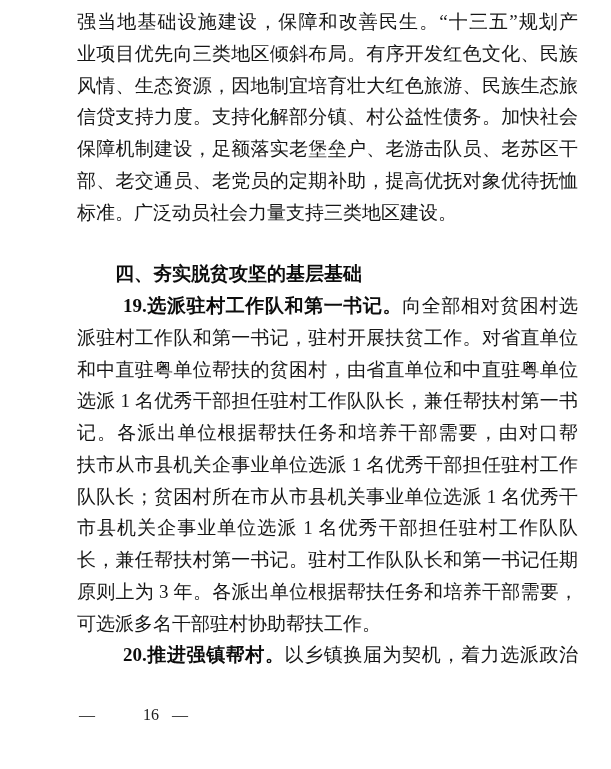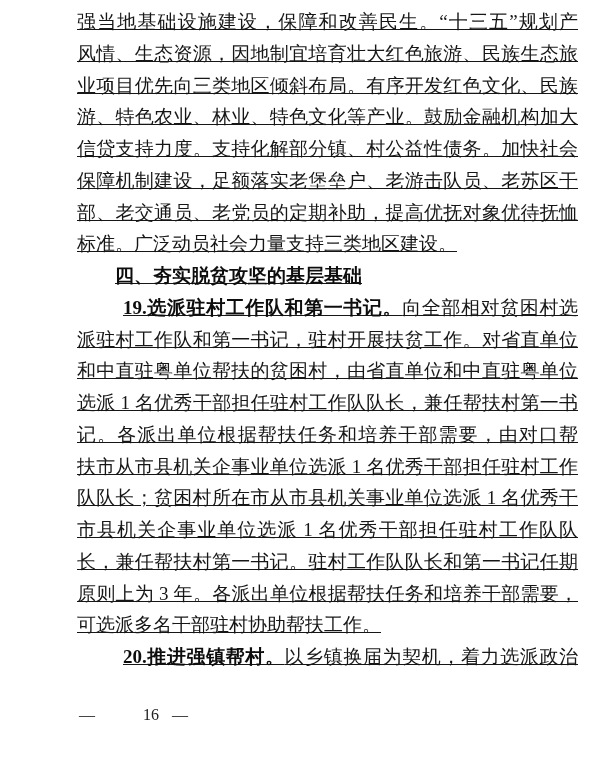--- a/index.html
+++ b/index.html
@@ -14,21 +14,20 @@
     background: #ffffff;
     overflow: hidden;
   }
   .text-block {
     position: absolute;
     left: 77px; top: 6px; width: 501px;
     font-size: 19px;
     line-height: 31.75px;
     color: #161616;
     letter-spacing: 0;
-    text-decoration: underline;
   }
   .line {
     height: 31.75px;
     overflow: hidden;
     text-align: justify;
     text-align-last: justify;
     text-justify: inter-character;
     white-space: normal;
   }
   .line.noj {
@@ -36,20 +35,21 @@
     text-align-last: left;
   }
   .line.indent { text-indent: 2em; }
   .heading {
     font-family: "Liberation Sans", sans-serif;
     font-weight: bold;
     color: #0d0d0d;
     text-align: left;
     text-align-last: left;
     text-indent: 2em;
+    margin-top: 30px;
   }
   .lead { font-weight: bold; color: #0d0d0d; margin-left: 8px; }
   .footer {
     position: absolute;
     left: 79px; top: 706px;
     display: flex;
     align-items: center;
     column-gap: 13px;
     font-size: 16px;
     color: #222222;
@@ -58,23 +58,22 @@
   .footer .dash { letter-spacing: 0; }
   .footer .pagenum { font-size: 16px; margin-left: 35px; }
 </style>
 </head>
 <body>
 
 <div class="page">
   <div class="text-block">
 
     <div class="line">强当地基础设施建设，保障和改善民生。“十三五”规划产</div>
+    <div class="line">业项目优先向三类地区倾斜布局。有序开发红色文化、民族</div>
     <div class="line">风情、生态资源，因地制宜培育壮大红色旅游、民族生态旅</div>
-    <div class="line">业项目优先向三类地区倾斜布局。有序开发红色文化、民族</div>
-    <div class="line">游、特色农业、林业、特色文化等产业。鼓励金融机构加大</div>
     <div class="line">信贷支持力度。支持化解部分镇、村公益性债务。加快社会</div>
     <div class="line">保障机制建设，足额落实老堡垒户、老游击队员、老苏区干</div>
     <div class="line">部、老交通员、老党员的定期补助，提高优抚对象优待抚恤</div>
     <div class="line noj">标准。广泛动员社会力量支持三类地区建设。</div>
 
     <div class="line heading">四、夯实脱贫攻坚的基层基础</div>
 
     <div class="line indent"><span class="lead">19.选派驻村工作队和第一书记。</span><span>向全部相对贫困村选</span></div>
     <div class="line">派驻村工作队和第一书记，驻村开展扶贫工作。对省直单位</div>
     <div class="line">和中直驻粤单位帮扶的贫困村，由省直单位和中直驻粤单位</div>

